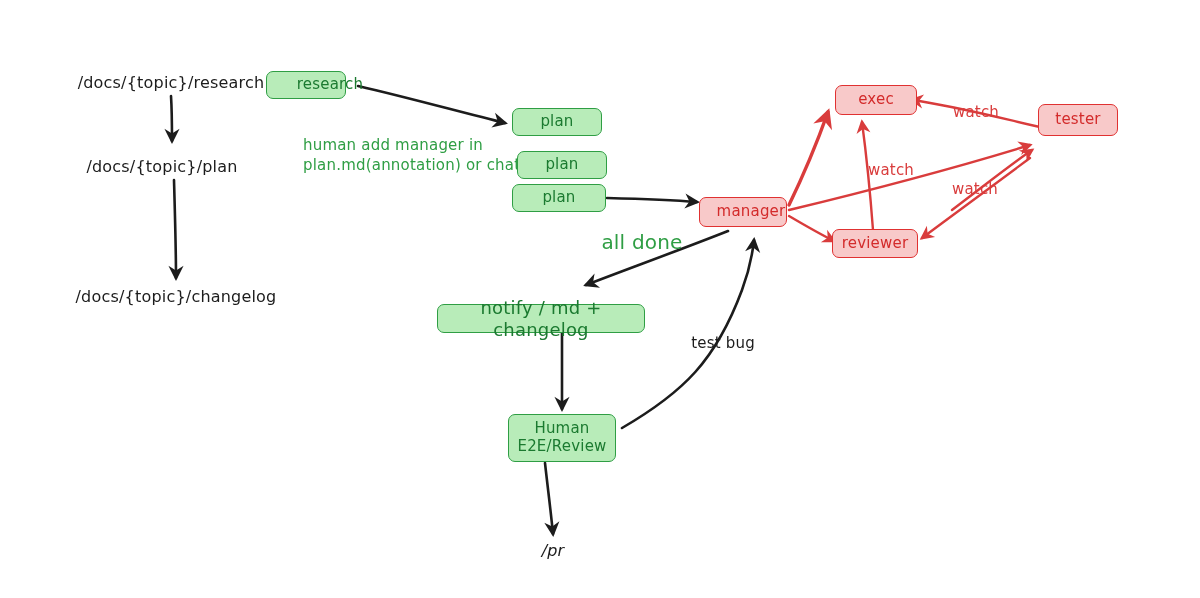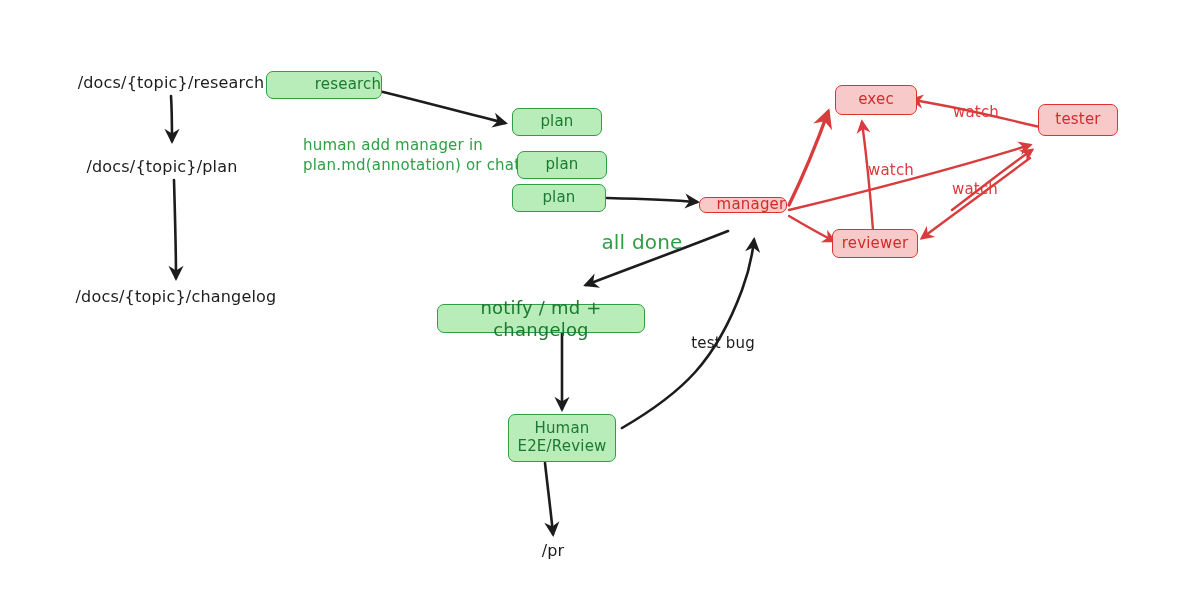--- a/index.html
+++ b/index.html
@@ -138,44 +138,44 @@
       <path d="M 952 210 C 985 185, 1010 165, 1032 150" fill="none" stroke="#d93c3c" stroke-width="2.4" stroke-linecap="round" marker-end="url(#arrow-red)"></path>
     </g>
   </svg>
 
   <div class="plain-label black ctr" style="left:171px; top:83px; font-size:16px;">/docs/{topic}/research</div>
 
   <div class="plain-label black ctr" style="left:162px; top:167px; font-size:16px;">/docs/{topic}/plan</div>
 
   <div class="plain-label black ctr" style="left:176px; top:297px; font-size:16px;">/docs/{topic}/changelog</div>
 
-  <div class="plain-label black ctr" style="left:553px; top:551px; font-size:16px;">/pr</div>
+  <div class="plain-label black ctr" style="left:553px; top:551px; font-size:16px;font-style:italic;">/pr</div>
 
   <div class="plain-label green" style="left:303px; top:135px; font-size:15px;">human add manager in
 plan.md(annotation) or chat</div>
 
   <div class="plain-label green ctr" style="left:642px; top:242px; font-size:20px;">all done</div>
 
   <div class="plain-label black ctr" style="left:723px; top:343px; font-size:15px;">test bug</div>
 
   <div class="plain-label red ctr" style="left:976px; top:112px; font-size:15px;">watch</div>
 
   <div class="plain-label red ctr" style="left:891px; top:170px; font-size:15px;">watch</div>
 
   <div class="plain-label red ctr" style="left:975px; top:189px; font-size:15px;">watch</div>
 
-  <div class="node green" style="left:266px; top:71px; width:116px; height:28px; font-size:15px;padding-left:48px;">research</div>
+  <div class="node green" style="left:266px; top:71px; width:80px; height:28px; font-size:15px;padding-left:48px;">research</div>
 
   <div class="node green" style="left:512px; top:108px; width:90px; height:28px; font-size:15px;">plan</div>
 
   <div class="node green" style="left:517px; top:151px; width:90px; height:28px; font-size:15px;">plan</div>
 
   <div class="node green" style="left:512px; top:184px; width:94px; height:28px; font-size:15px;">plan</div>
 
-  <div class="node red" style="left:699px; top:197px; width:88px; height:16px; font-size:15px;padding-left:16px;">manager</div>
+  <div class="node red" style="left:699px; top:197px; width:88px; height:30px; font-size:15px;padding-left:16px;">manager</div>
 
   <div class="node red" style="left:823px; top:85px; width:82px; height:30px; font-size:15px;margin-left:12px;">exec</div>
 
   <div class="node red" style="left:832px; top:229px; width:86px; height:29px; font-size:15px;">reviewer</div>
 
   <div class="node red" style="left:1038px; top:104px; width:80px; height:32px; font-size:15px;text-align:center;">tester</div>
 
   <div class="node green" style="left:437px; top:304px; width:208px; height:29px; font-size:18px;">notify / md + changelog</div>
 
   <div class="node green" style="left:508px; top:414px; width:108px; height:48px; font-size:15px;">Human

